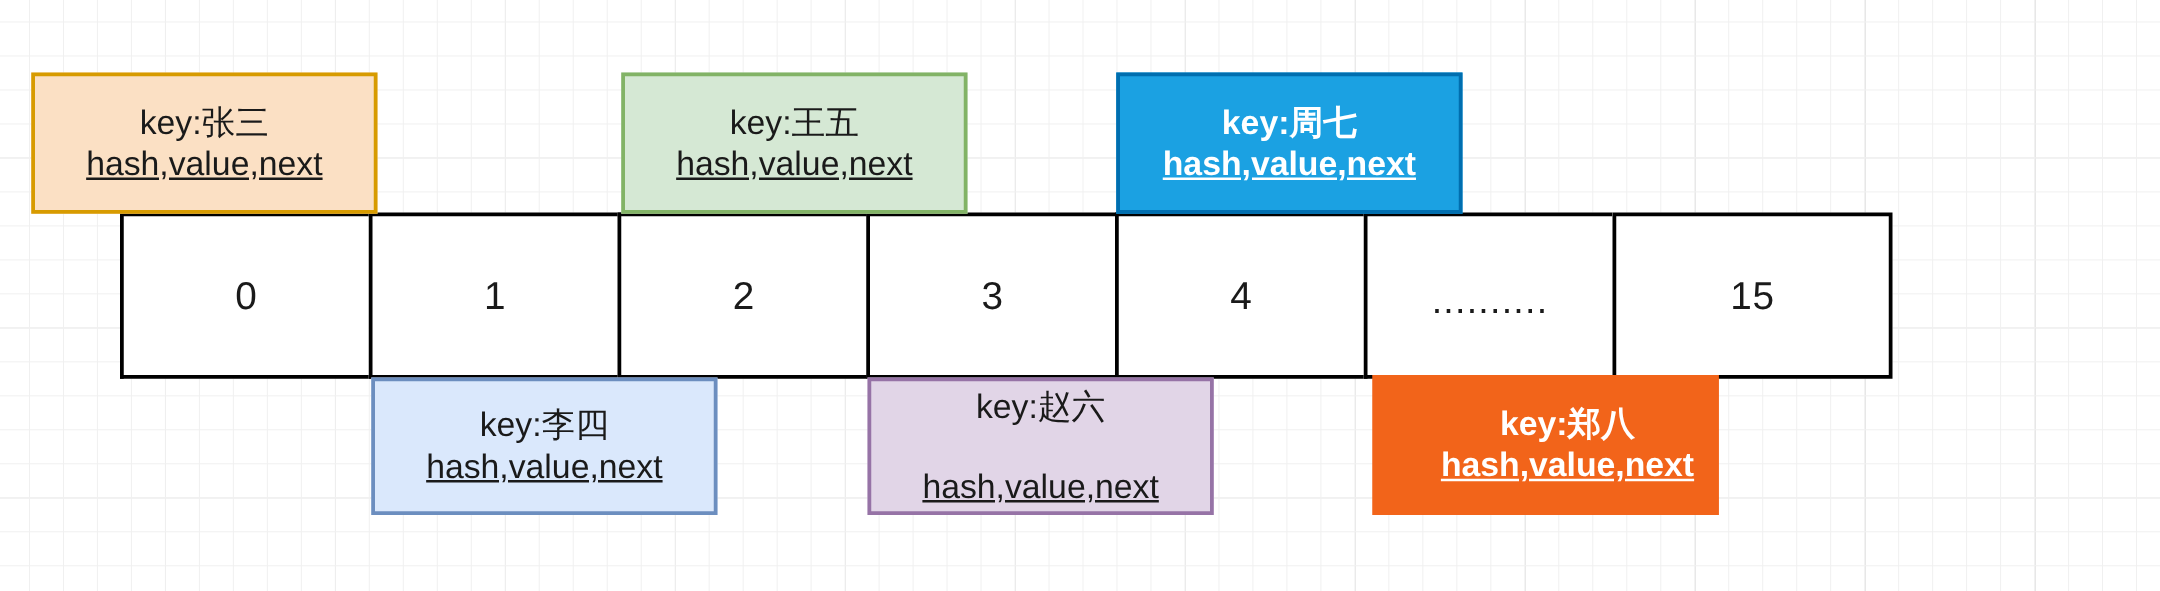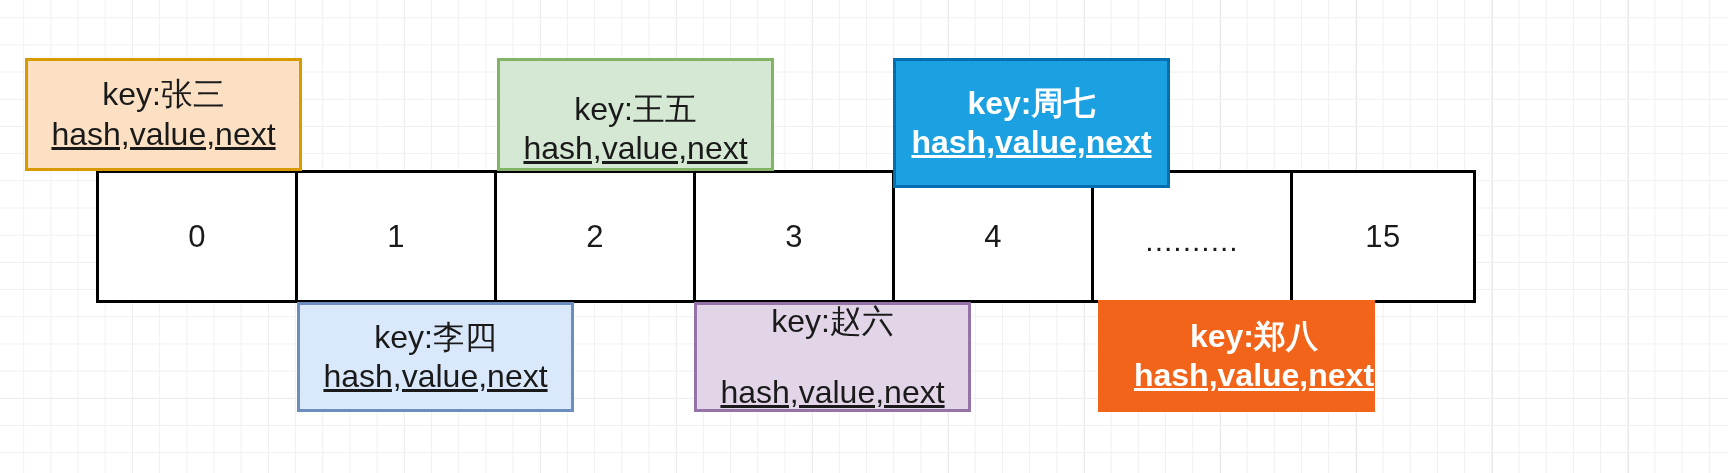--- a/index.html
+++ b/index.html
@@ -42,53 +42,53 @@
     display:flex;
     align-items:center;
     justify-content:center;
     font-size:31px;
     color:#1a1a1a;
     letter-spacing:0.5px;
   }
   .bucket:last-child{border-right-width:3px;}
   .bucket.w-std{width:199px;}
   .bucket.w-dots{width:199px;}
-  .bucket.w-last{width:186px;}
+  .bucket.w-last{width:224px;}
   .dots-cell{
     font-size:30px;
     letter-spacing:1px;
     color:#1a1a1a;
     line-height:1;
     transform:translateY(4px);
   }
 
   
   .node{
     position:absolute;
     box-sizing:border-box;
     border:3px solid;
     display:flex;
     flex-direction:column;
     align-items:center;
     justify-content:center;
     text-align:center;
     line-height:1.22;
-    font-size:32px;
+    font-size:27px;
     z-index:5;
   }
   .node .k{display:block;}
   .node .m{display:block;text-decoration:underline;}
 
   
   .node.pale{color:#1a1a1a;font-weight:400;}
   
   .node.solid{color:#ffffff;font-weight:700;}
 
   .n-orange{background:#fbe0c4;border-color:#d79b00;}
-  .n-green {background:#d5e8d4;border-color:#82b366;justify-content:flex-end;}
+  .n-green {background:#d5e8d4;border-color:#82b366;}
   .n-blue  {background:#1ba1e2;border-color:#006eaf;}
   .n-lblue {background:#dae8fc;border-color:#6c8ebf;text-align:center;}
   .n-purple{background:#e1d5e7;border-color:#9673a6;gap:31px;}
   .n-dorange{background:#f2641a;border-color:#f2641a;}
 </style>
 </head>
 <body>
 
 <div id="canvas">
 
@@ -119,21 +119,21 @@
   <div class="node pale n-orange" style="left:25px; top:58px; width:277px; height:113px;">
     <span class="k">key:张三</span>
     <span class="m">hash,value,next</span>
   </div>
 
   <div class="node pale n-green" style="left:497px; top:58px; width:277px; height:113px;">
     <span class="k">key:王五</span>
     <span class="m">hash,value,next</span>
   </div>
 
-  <div class="node solid n-blue" style="left:893px; top:58px; width:277px; height:130px;">
+  <div class="node solid n-blue" style="left:893px; top:58px; width:277px; height:113px;">
     <span class="k">key:周七</span>
     <span class="m">hash,value,next</span>
   </div>
 
   <div class="node pale n-lblue" style="left:297px; top:302px; width:277px; height:110px;">
     <span class="k">key:李四</span>
     <span class="m">hash,value,next</span>
   </div>
 
   <div class="node pale n-purple" style="left:694px; top:302px; width:277px; height:110px;">

